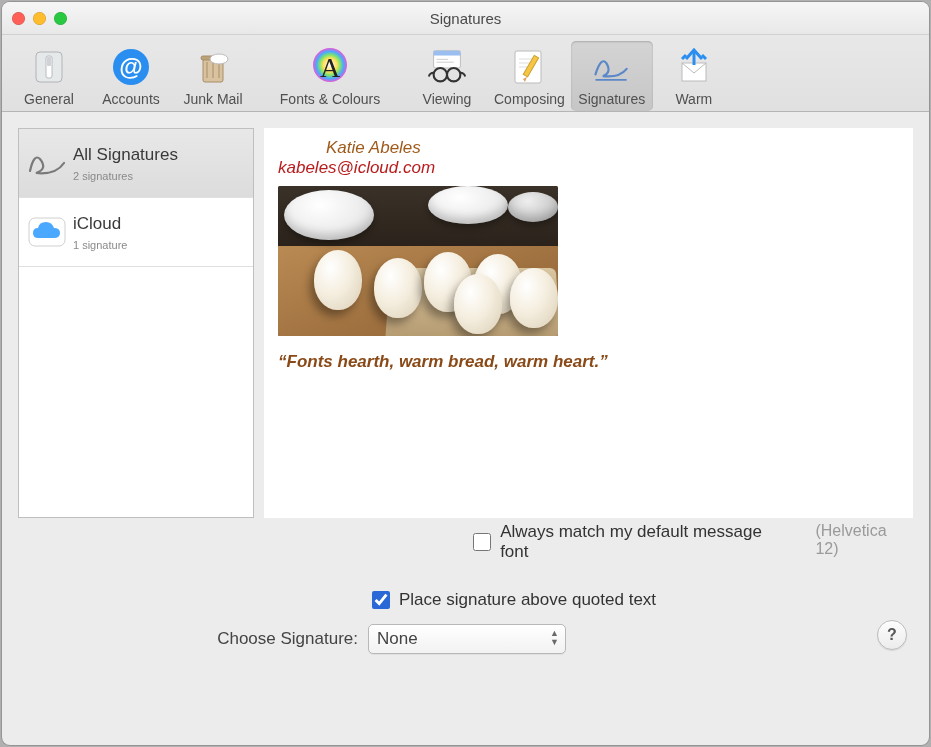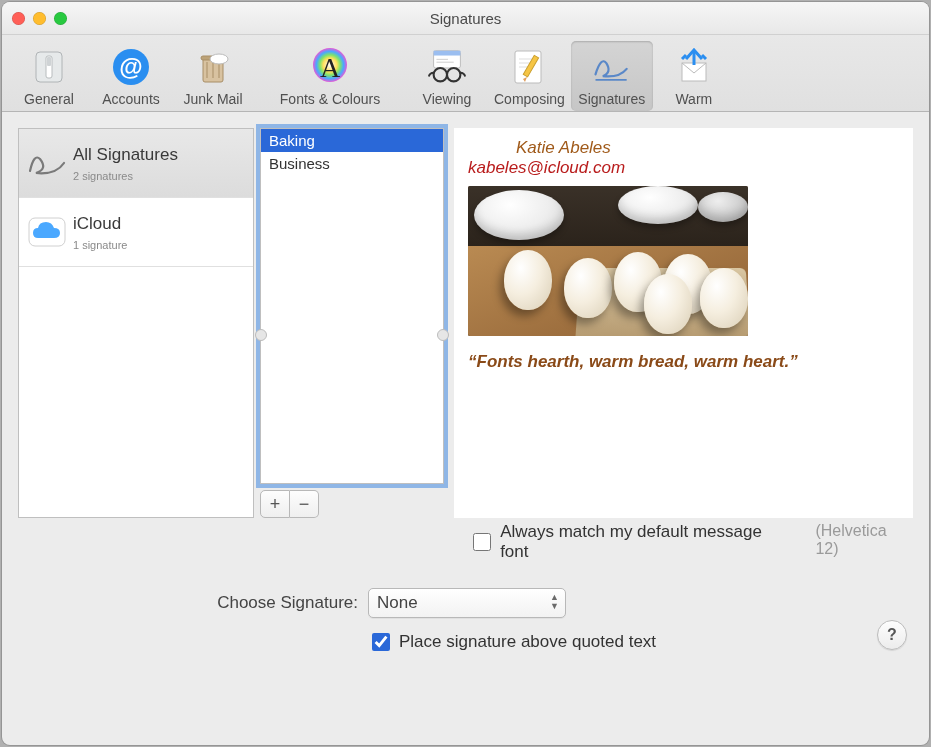--- a/index.html
+++ b/index.html
@@ -437,32 +437,20 @@
               <path d="M12 24 q-5 0 -5 -5 q0 -5 5 -5 q1 -6 8 -6 q6 0 8 6 q6 0 6 5 q0 5 -6 5 z" fill="#4aa8ff"></path>
             </svg>
           </div>
           <div class="atxt">
             <div class="aname">iCloud</div>
             <div class="asub">1 signature</div>
           </div>
         </div>
       </div>
 
-      <div class="sig-list-wrap" style="position:relative;">
-        <div class="sig-list">
-          <div class="sig-item sel">Baking</div>
-          <div class="sig-item">Business</div>
-          <span class="drag-dot" style="left:-6px; top:200px;"></span>
-          <span class="drag-dot" style="right:-6px; top:200px;"></span>
-        </div>
-        <div class="pm-row">
-          <div class="pm-btn plus">+</div>
-          <div class="pm-btn minus">−</div>
-        </div>
-      </div>
 
       <div class="preview">
         <div class="sig-name-line">Katie Abeles</div>
         <div class="sig-email">kabeles@icloud.com</div>
         <div class="sig-image">
           <div class="egg-scene">
             <div class="table"></div>
             <div class="bowl" style="left:6px; top:4px; width:90px; height:50px;"></div>
             <div class="bowl" style="left:150px; top:0px; width:80px; height:38px;"></div>
             <div class="bowl" style="left:230px; top:6px; width:50px; height:30px; background:radial-gradient(ellipse at 40% 30%, #eee 0%, #ccc 60%, #aaa 100%);"></div>
@@ -488,33 +476,33 @@
           <input type="checkbox" style="">
           <span>Always match my default message font</span>
         </label>
         <div class="font-sub">(Helvetica 12)</div>
       </div>
     </div>
 
     <div class="bottom">
 
       <div class="b-row">
+        <div class="b-label"></div>
+        <label class="row-check">
+          <input type="checkbox" checked="" style="">
+          <span>Place signature above quoted text</span>
+        </label>
+      </div>
+
+      <div class="b-row">
         <div class="b-label">Choose Signature:</div>
         <div class="popup">
           <span>None</span>
           <span class="chev">▲<br>▼</span>
         </div>
       </div>
 
-      <div class="b-row">
-        <div class="b-label"></div>
-        <label class="row-check">
-          <input type="checkbox" checked="" style="">
-          <span>Place signature above quoted text</span>
-        </label>
-      </div>
-
       <div class="help-btn">?</div>
     </div>
 
   </div>
 
 </div>
 
 </body></html>

